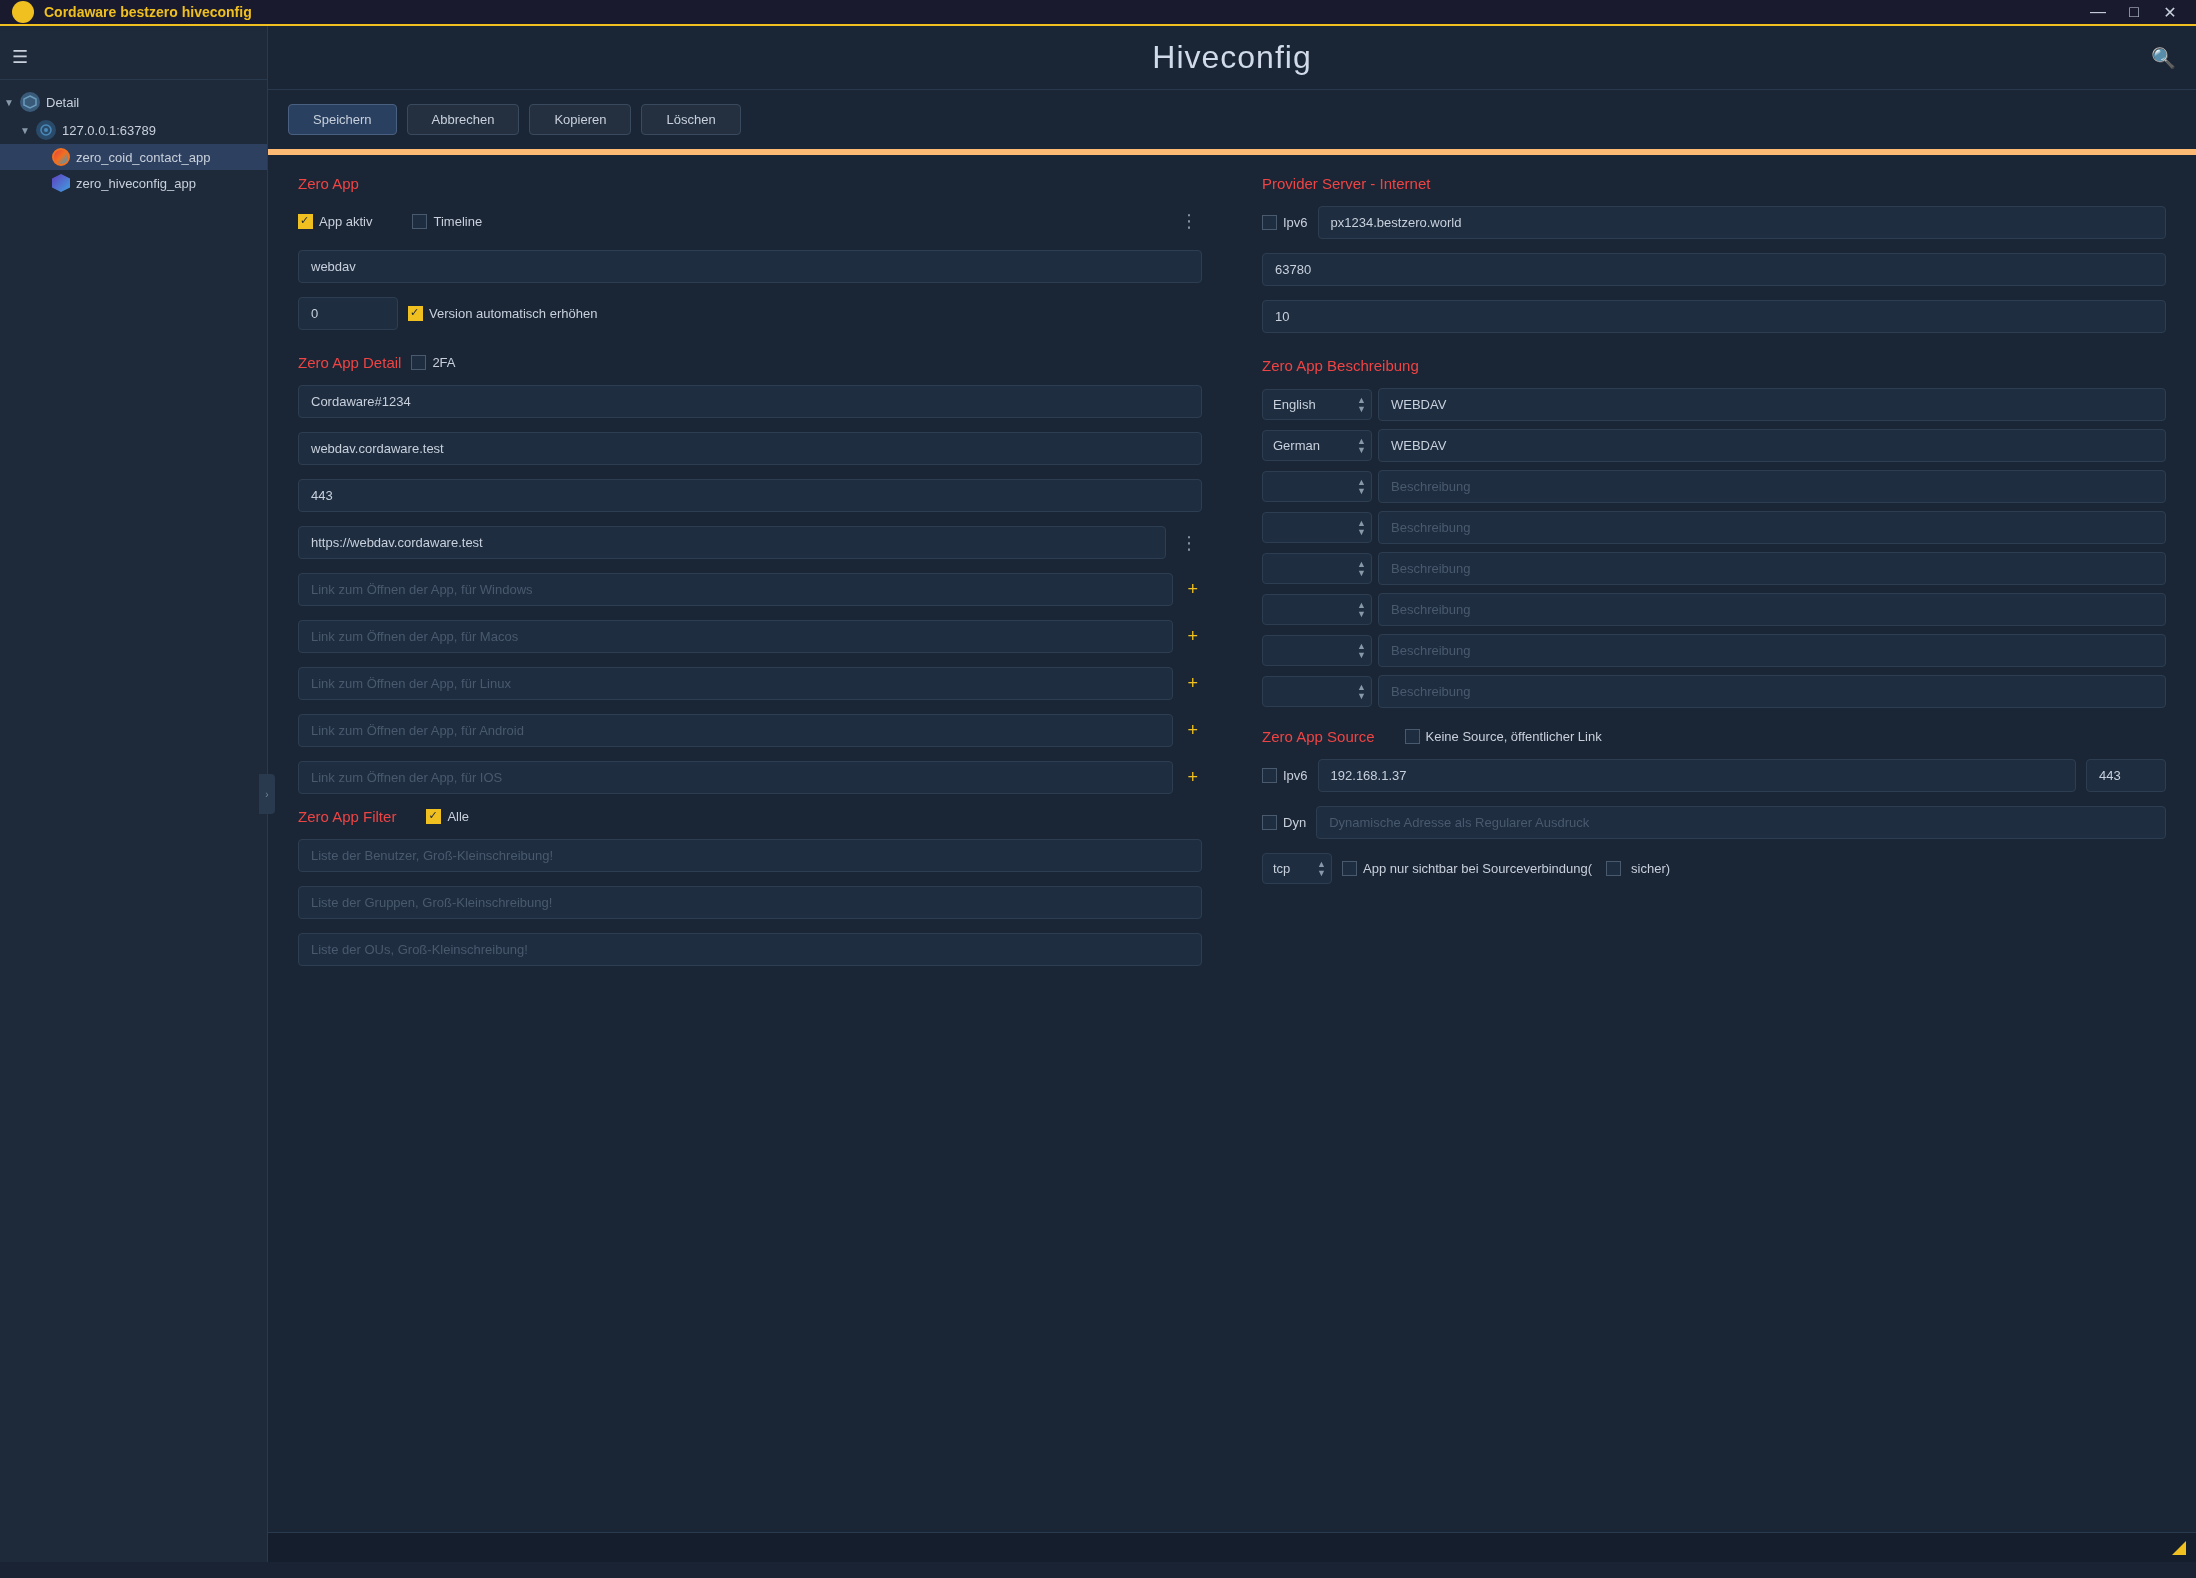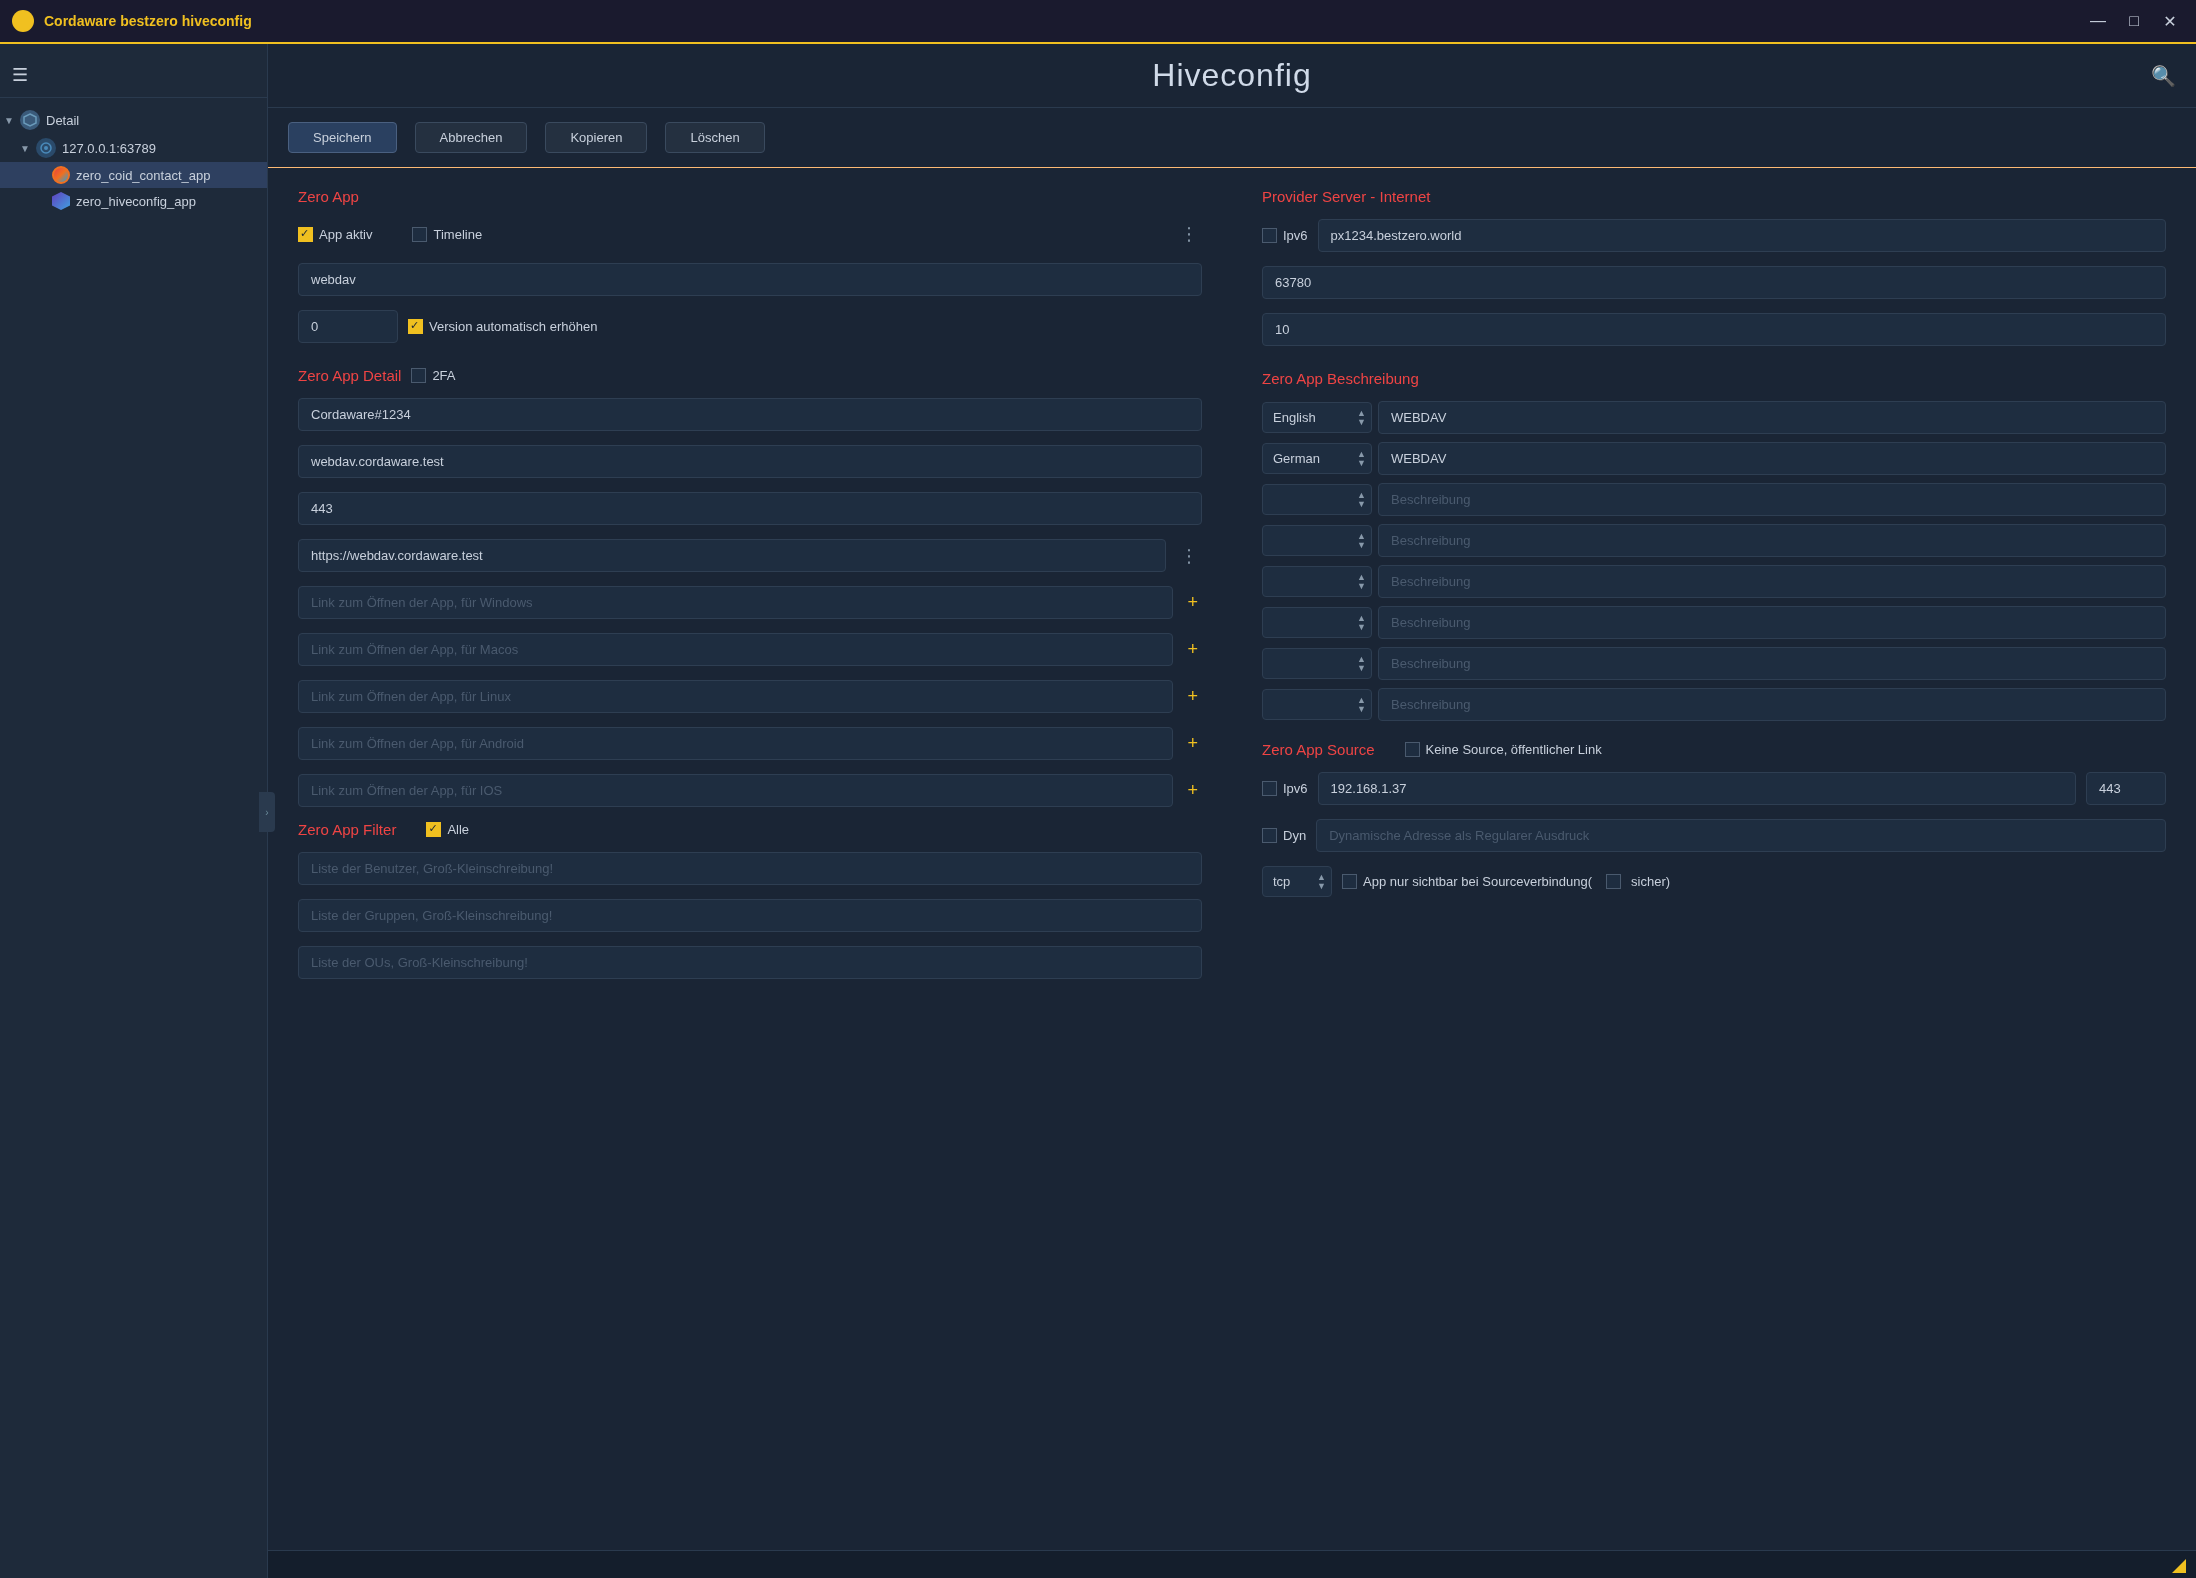--- a/index.html
+++ b/index.html
@@ -9,21 +9,21 @@
       color: #c8d0dc;
       font-size: 13px;
       width: 2196px;
       height: 1578px;
       overflow: hidden;
     }
 
     
     .titlebar {
       background: #1a1a2e;
-      height: 44px;
+      height: 26px;
       display: flex;
       align-items: center;
       padding: 0 12px;
       border-bottom: 2px solid #f0c020;
       position: relative;
     }
     .titlebar-icon {
       width: 22px;
       height: 22px;
       background: #f0c020;
@@ -167,22 +167,22 @@
       right: 20px;
       font-size: 20px;
       color: #8899aa;
       cursor: pointer;
     }
 
     
     .toolbar {
       padding: 14px 20px;
       display: flex;
-      gap: 18px;
-      border-bottom: 1px solid #fdba74;
+      gap: 10px;
+      border-bottom: 6px solid #fdba74;
     }
     .btn {
       padding: 7px 24px;
       border-radius: 4px;
       border: 1px solid #3a4a5e;
       background: #243040;
       color: #c8d0dc;
       font-size: 13px;
       cursor: pointer;
     }

